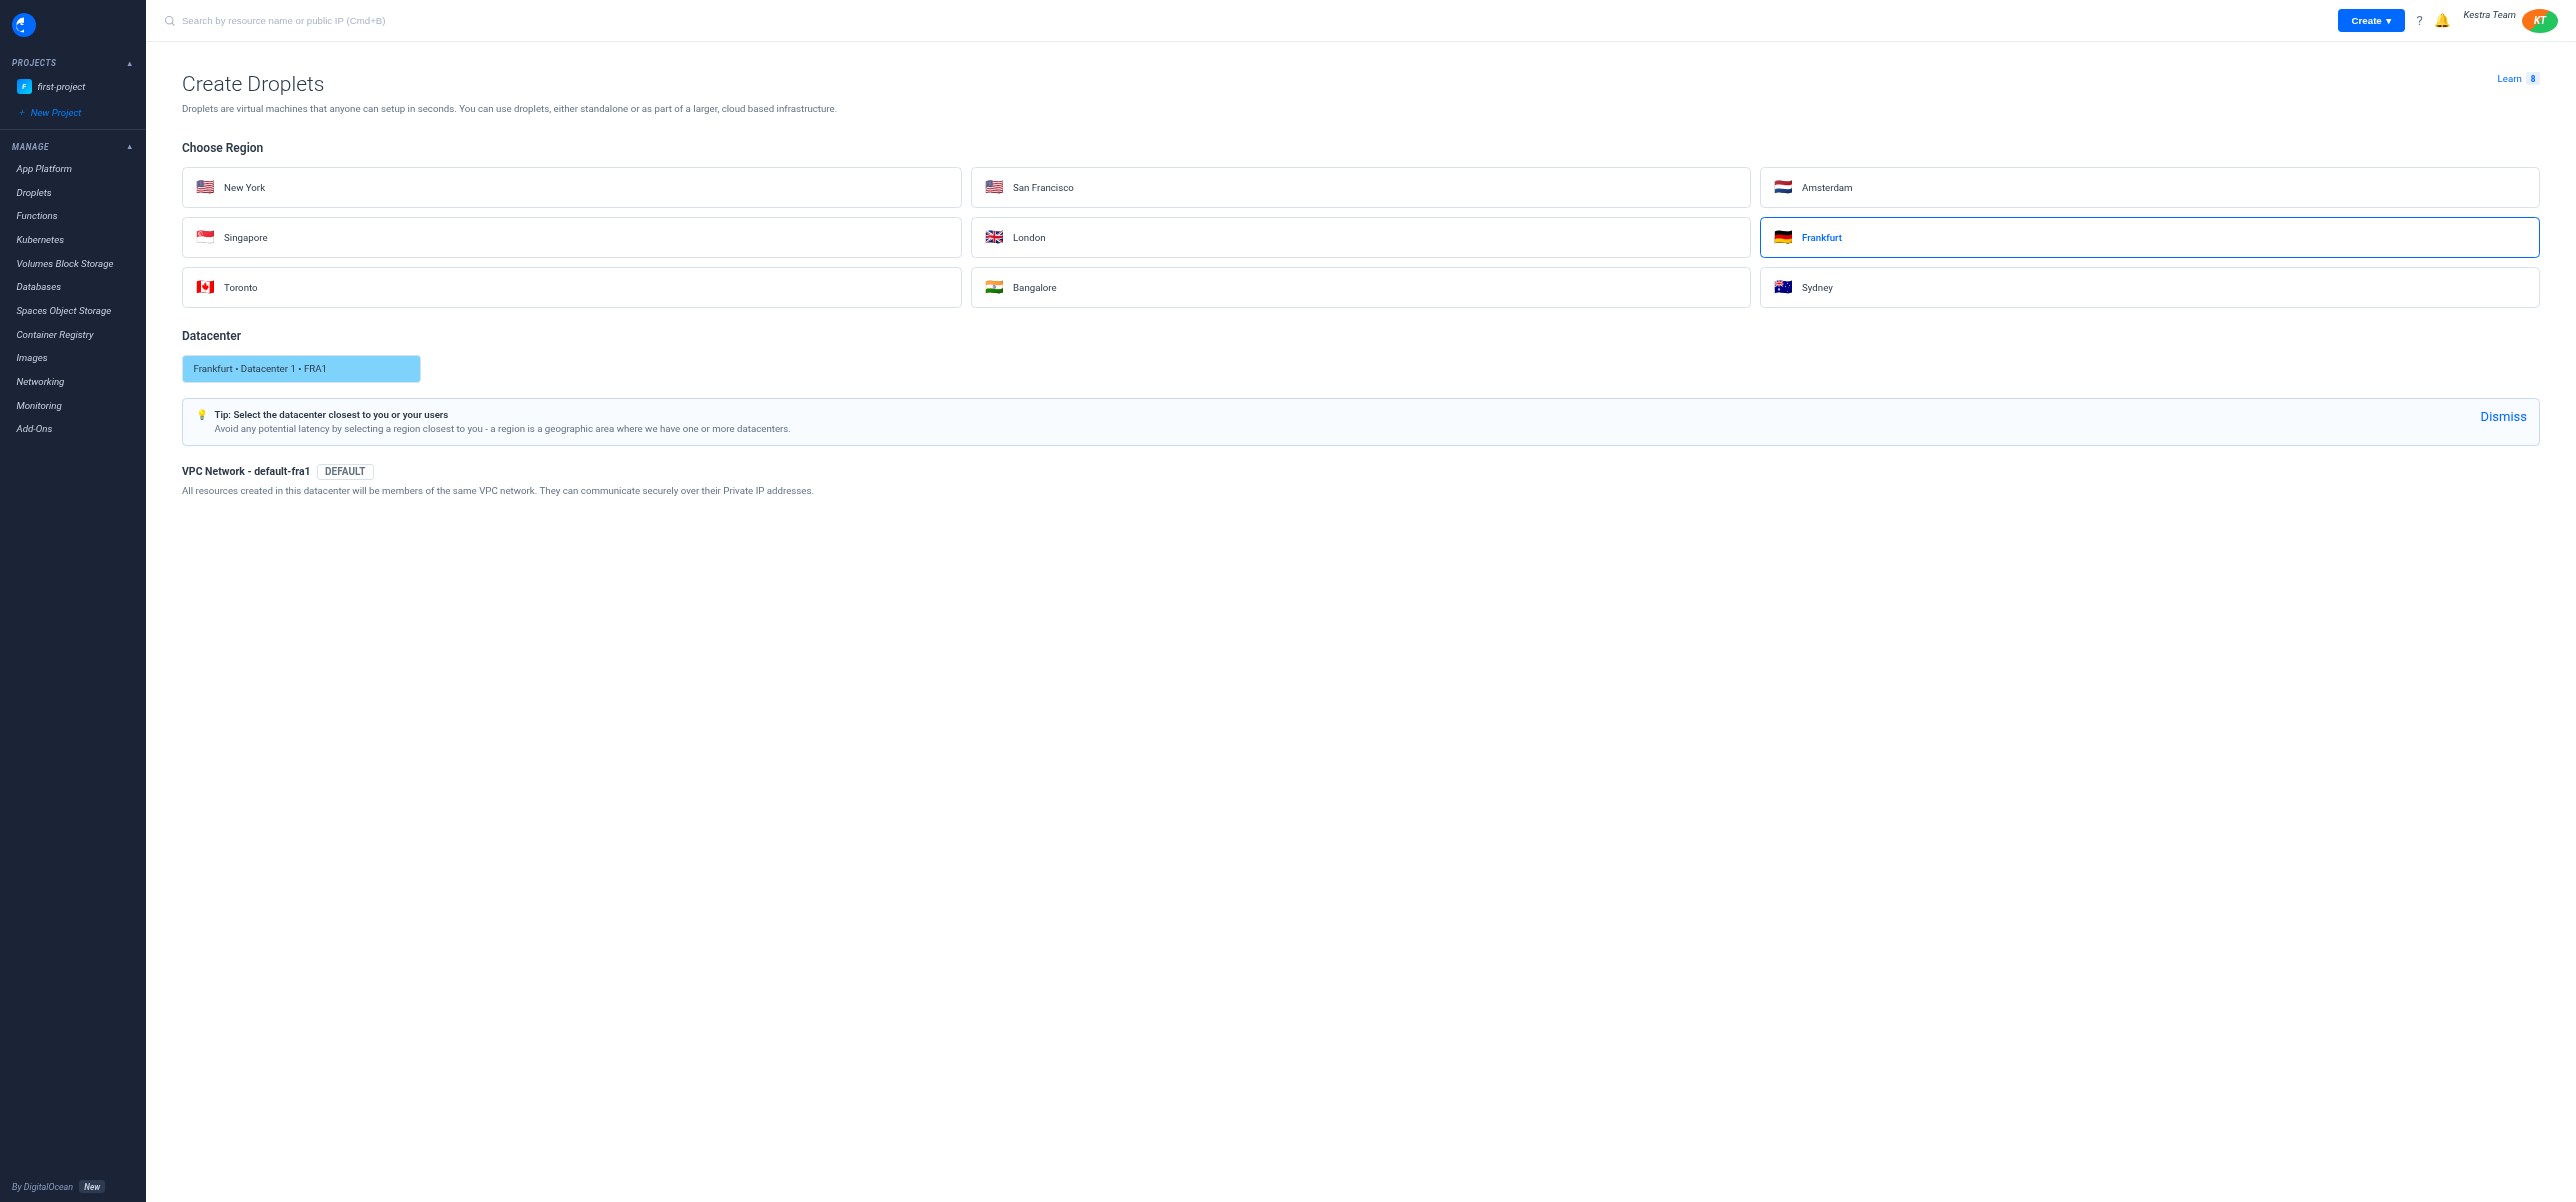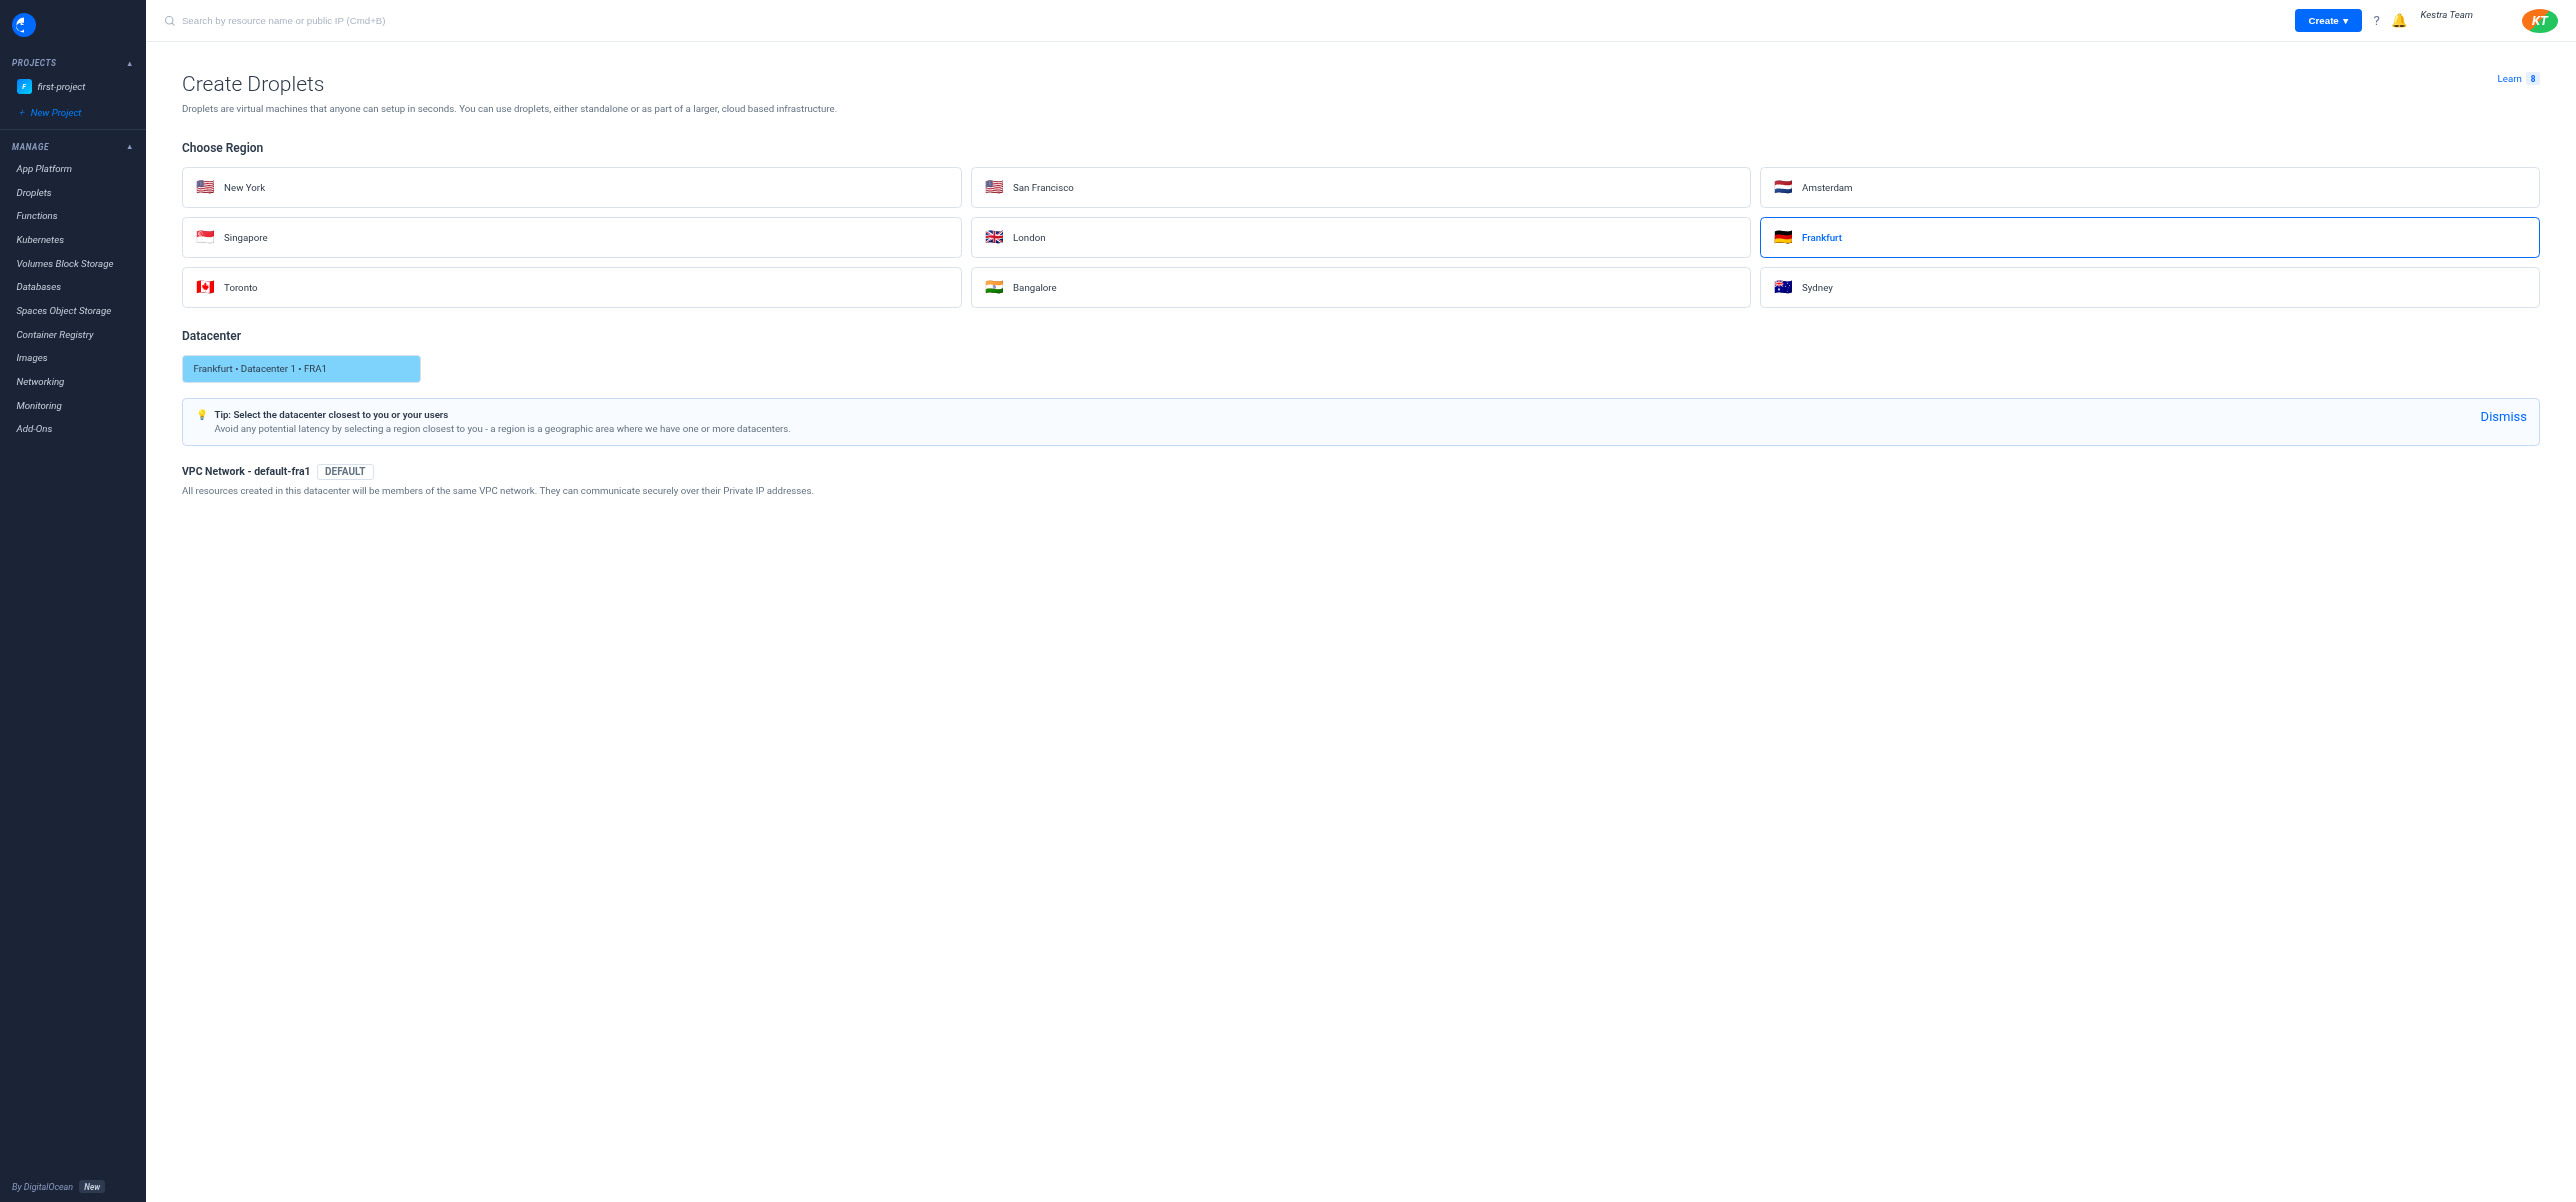--- a/index.html
+++ b/index.html
@@ -127,21 +127,21 @@
       display: flex;
       align-items: center;
       gap: 4.5px;
     }
     .topnav-icon { color: #6b7a99; cursor: pointer; font-size: 13.4px; }
     .user-section { display: flex; gap: 6px; font-size: 9.7px; color: #2d3a4a; cursor: pointer; font-style: italic; }
     .avatar {
       width: 36px; height: 24px; border-radius: 50%;
       background: linear-gradient(135deg, #f97316 50%, #22c55e 50%);
       display: flex; align-items: center; justify-content: center;
-      font-size: 13px; font-weight: 700; color: white; margin-left: 43px;
+      font-size: 10px; font-weight: 700; color: white;
     }
 
     
     #content {
       flex: 1;
       overflow-y: auto;
       padding: 30px 36px;
     }
     .page-header {
       display: flex;

